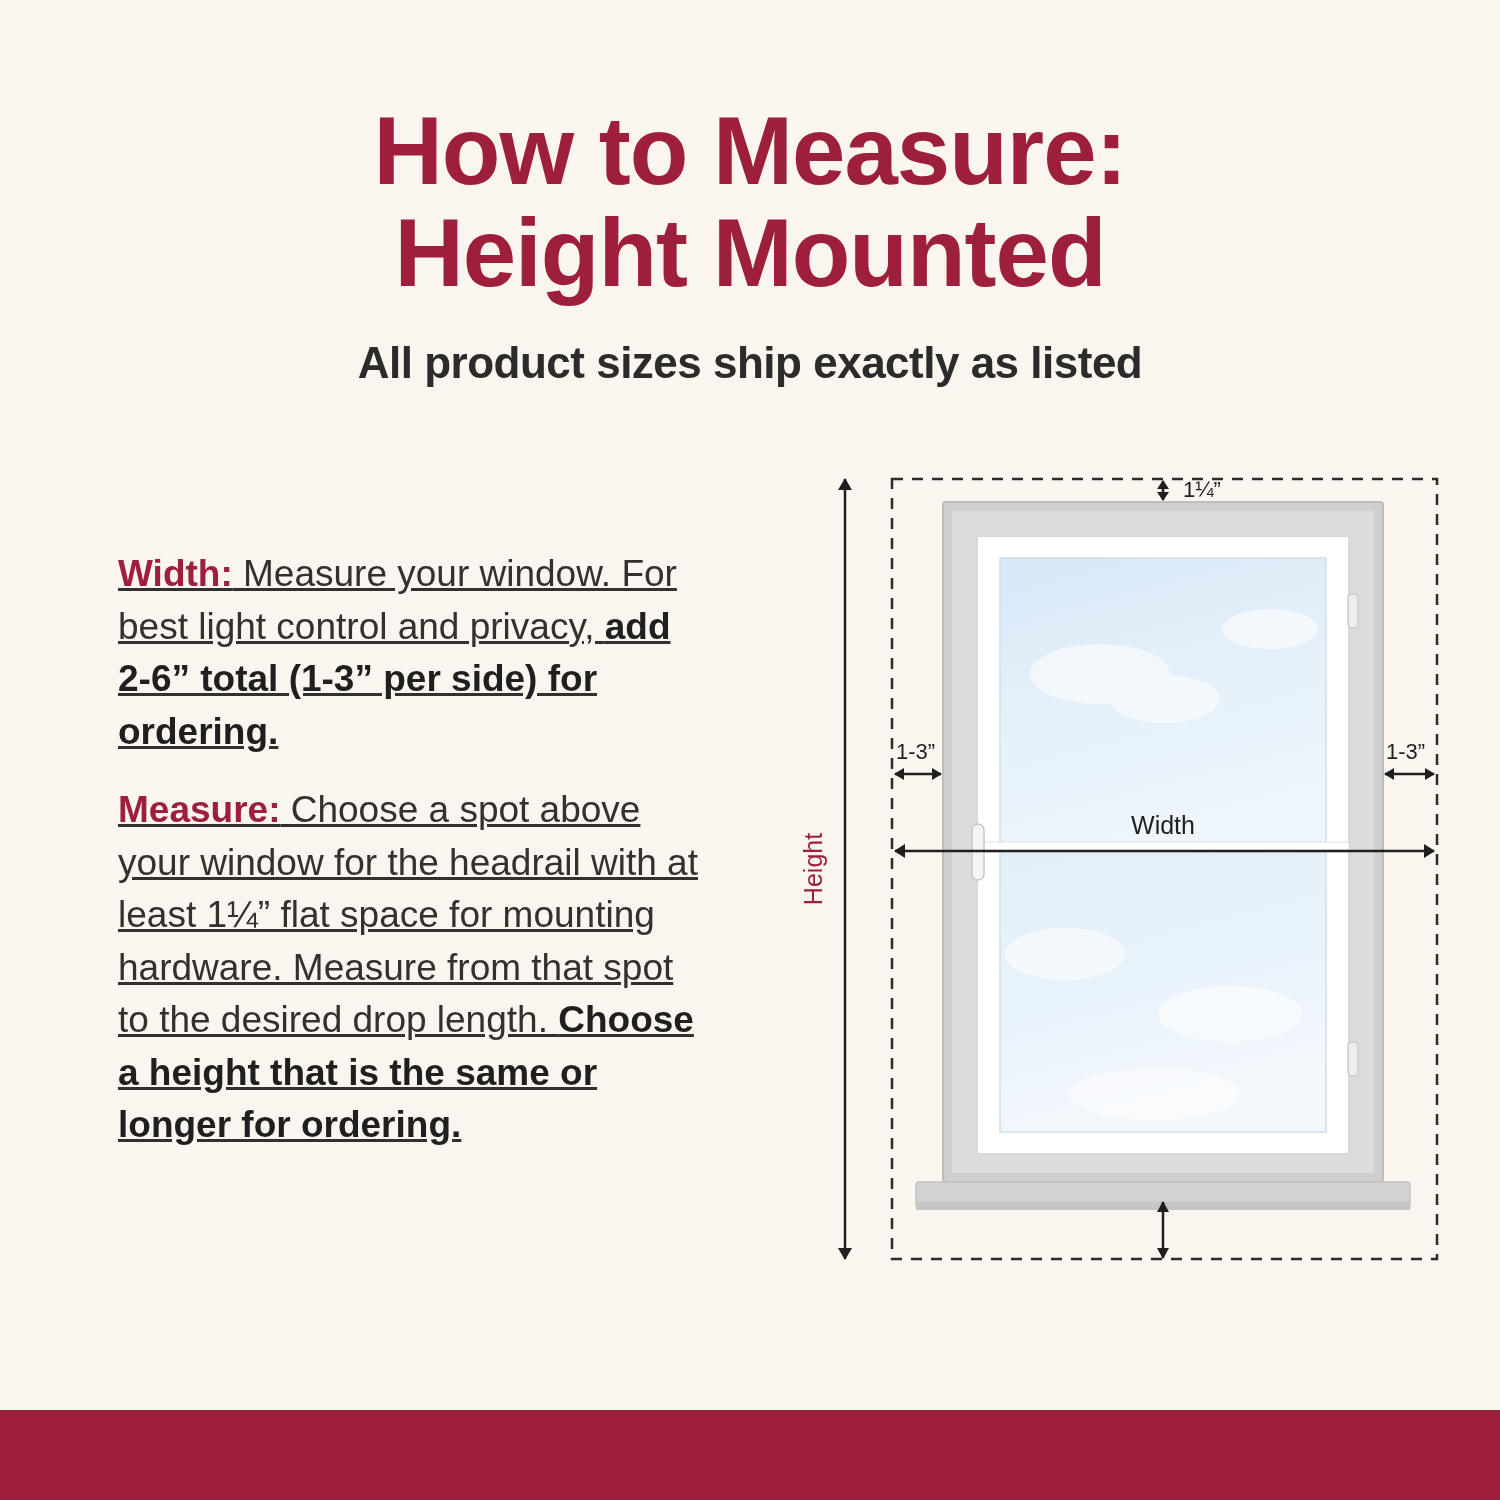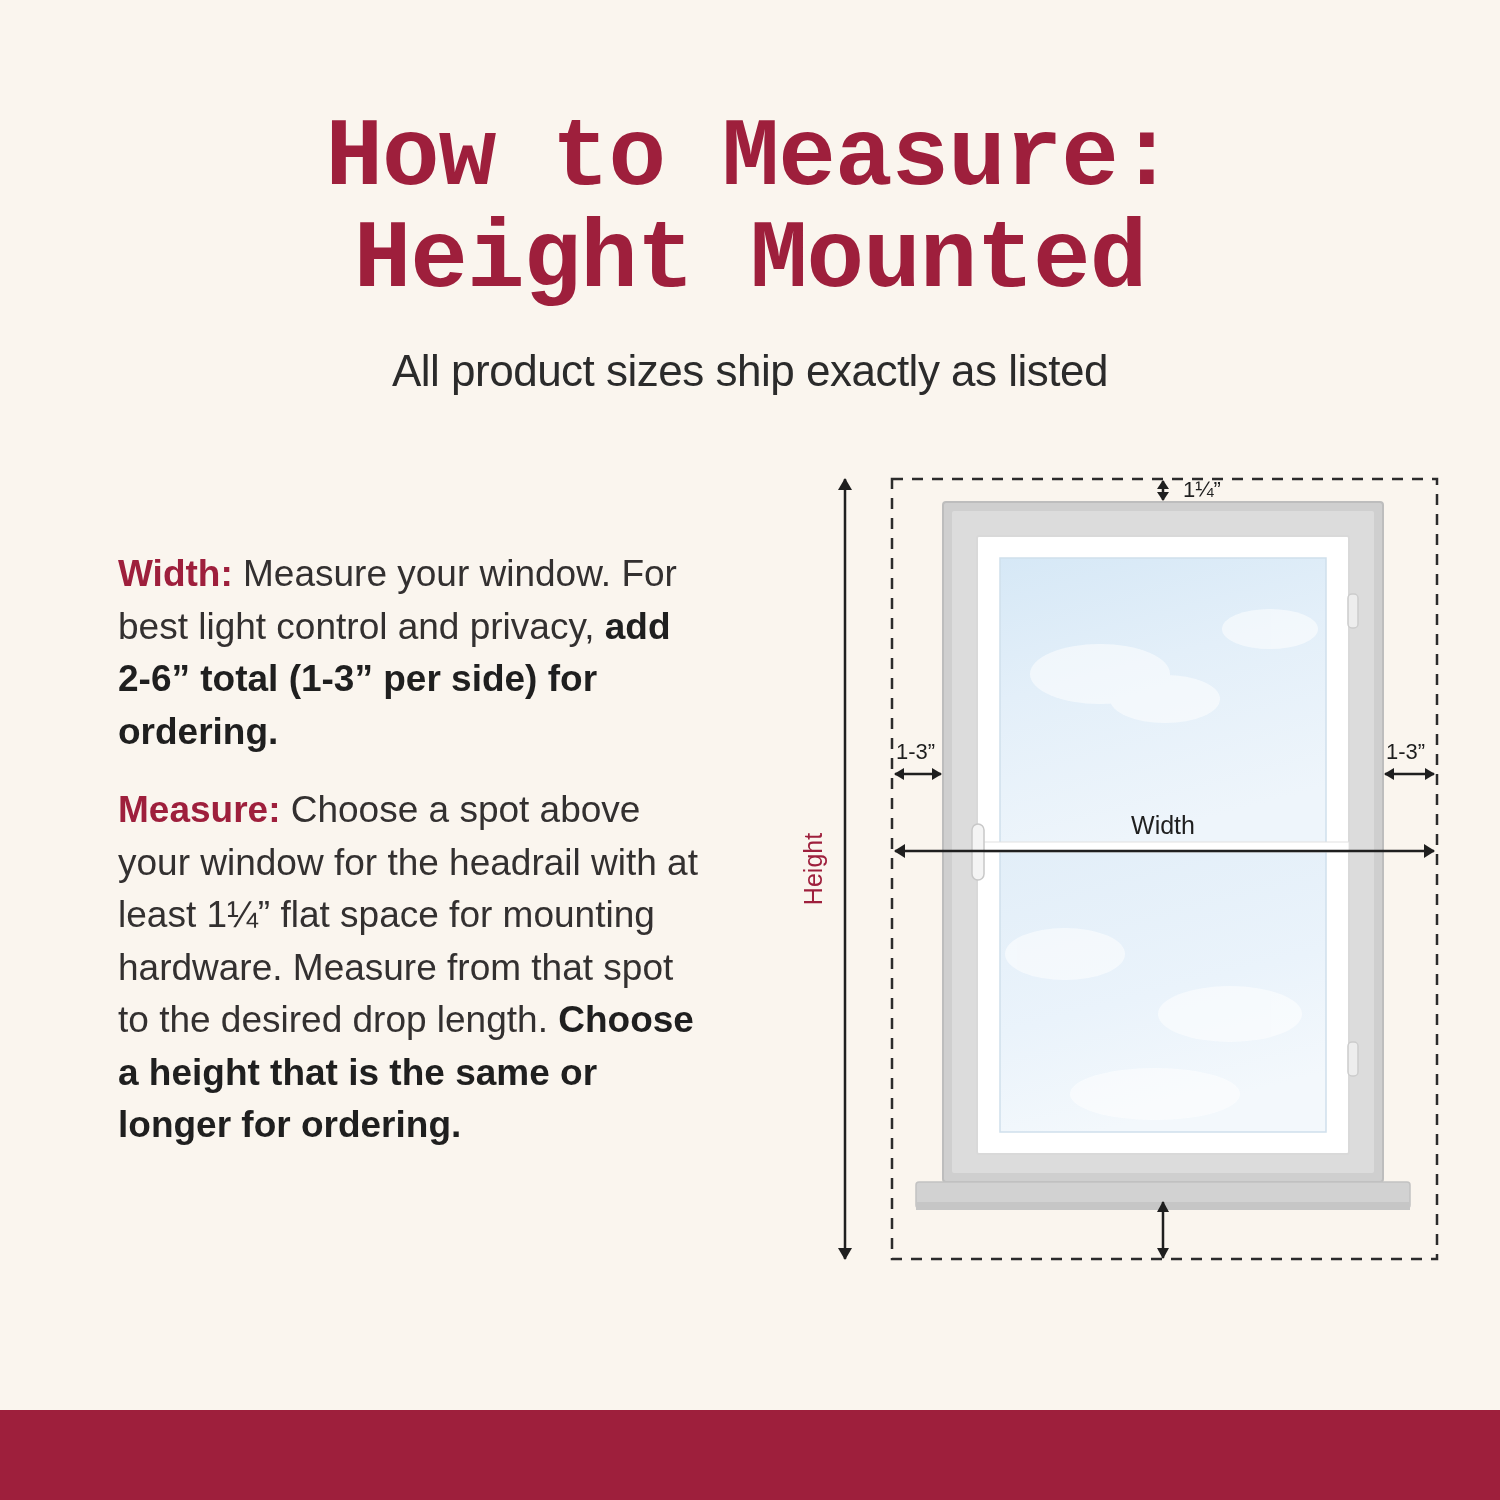--- a/index.html
+++ b/index.html
@@ -24,51 +24,53 @@
 
   
   .header {
     position: absolute;
     top: 96px;
     left: 0;
     width: 1500px;
     text-align: center;
   }
   .title {
-    font-family: Liberation Mono, monospace;
+    font-family: Liberation Sans, sans-serif;
     font-weight: bold;
     color: #9e1f3c;
     font-size: 96px;
     line-height: 1.06;
     letter-spacing: -1px;
-    margin: 12px;
+    margin: 4px;
   }
   .title .line {
     display: block;
   }
   .subtitle {
     margin-top: 34px;
     font-family: "Liberation Sans", sans-serif;
     font-size: 44px;
     color: #2b2b2b;
     letter-spacing: -0.5px;
+    font-weight: bold;
   }
 
   
   .copy {
     position: absolute;
     left: 118px;
     top: 548px;
     width: 600px;
     color: #333030;
     font-size: 37px;
     line-height: 1.42;
   }
   .copy p {
     margin: 0 8px 26px 0;
+    text-decoration: underline;
   }
   .lead {
     color: #9e1f3c;
     font-weight: bold;
   }
   .strong {
     font-weight: bold;
     color: #1f1f1f;
   }
 

